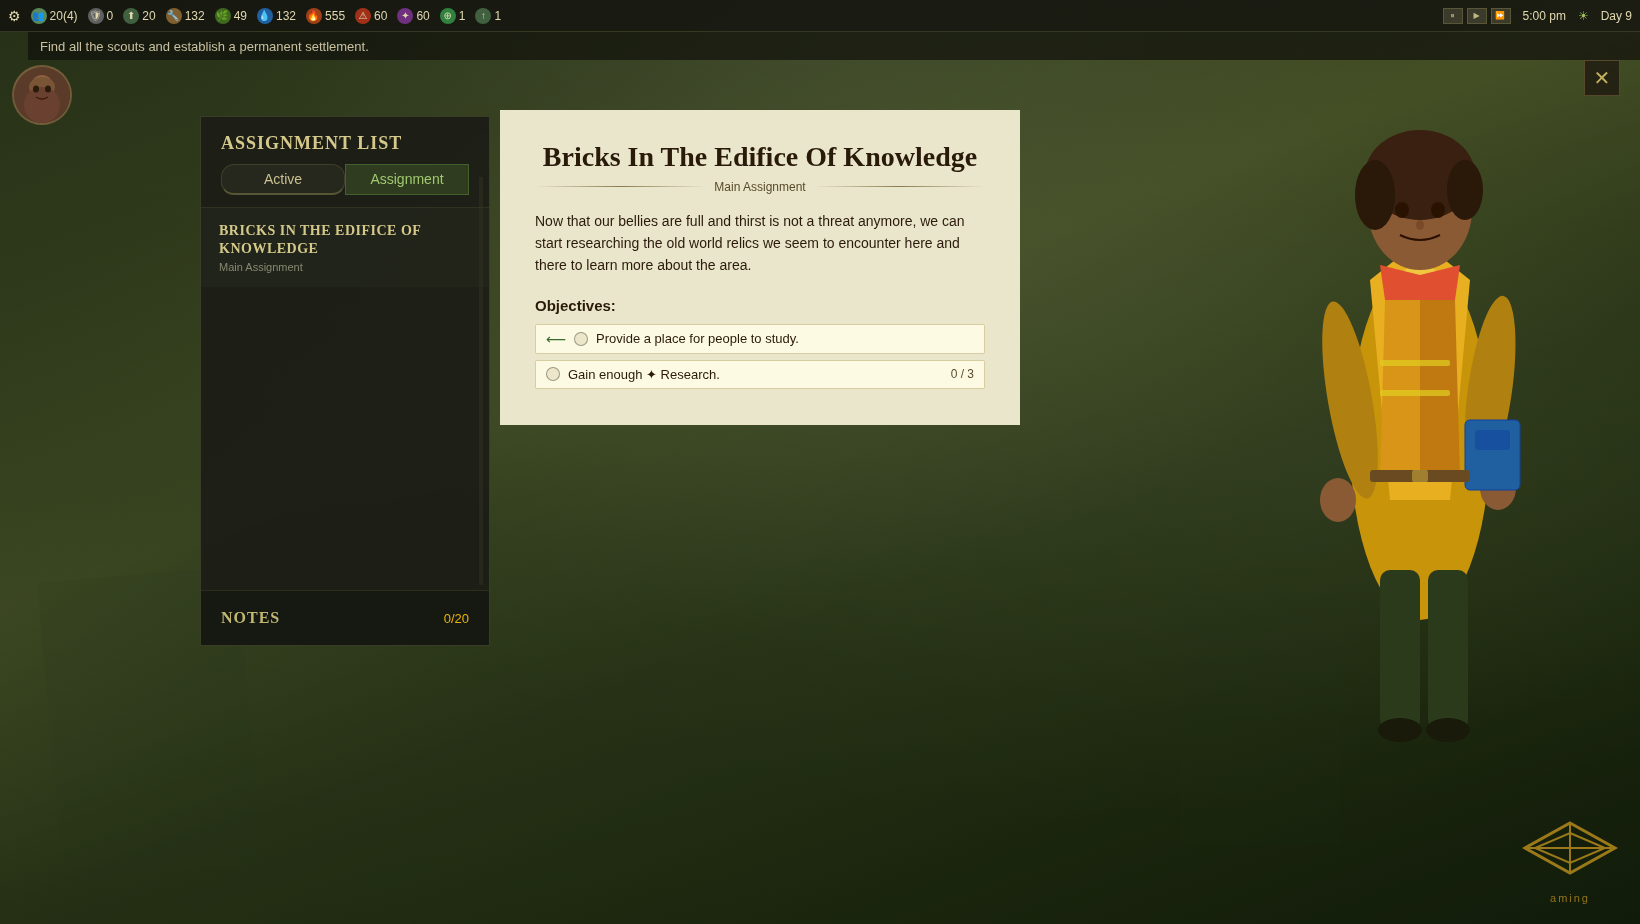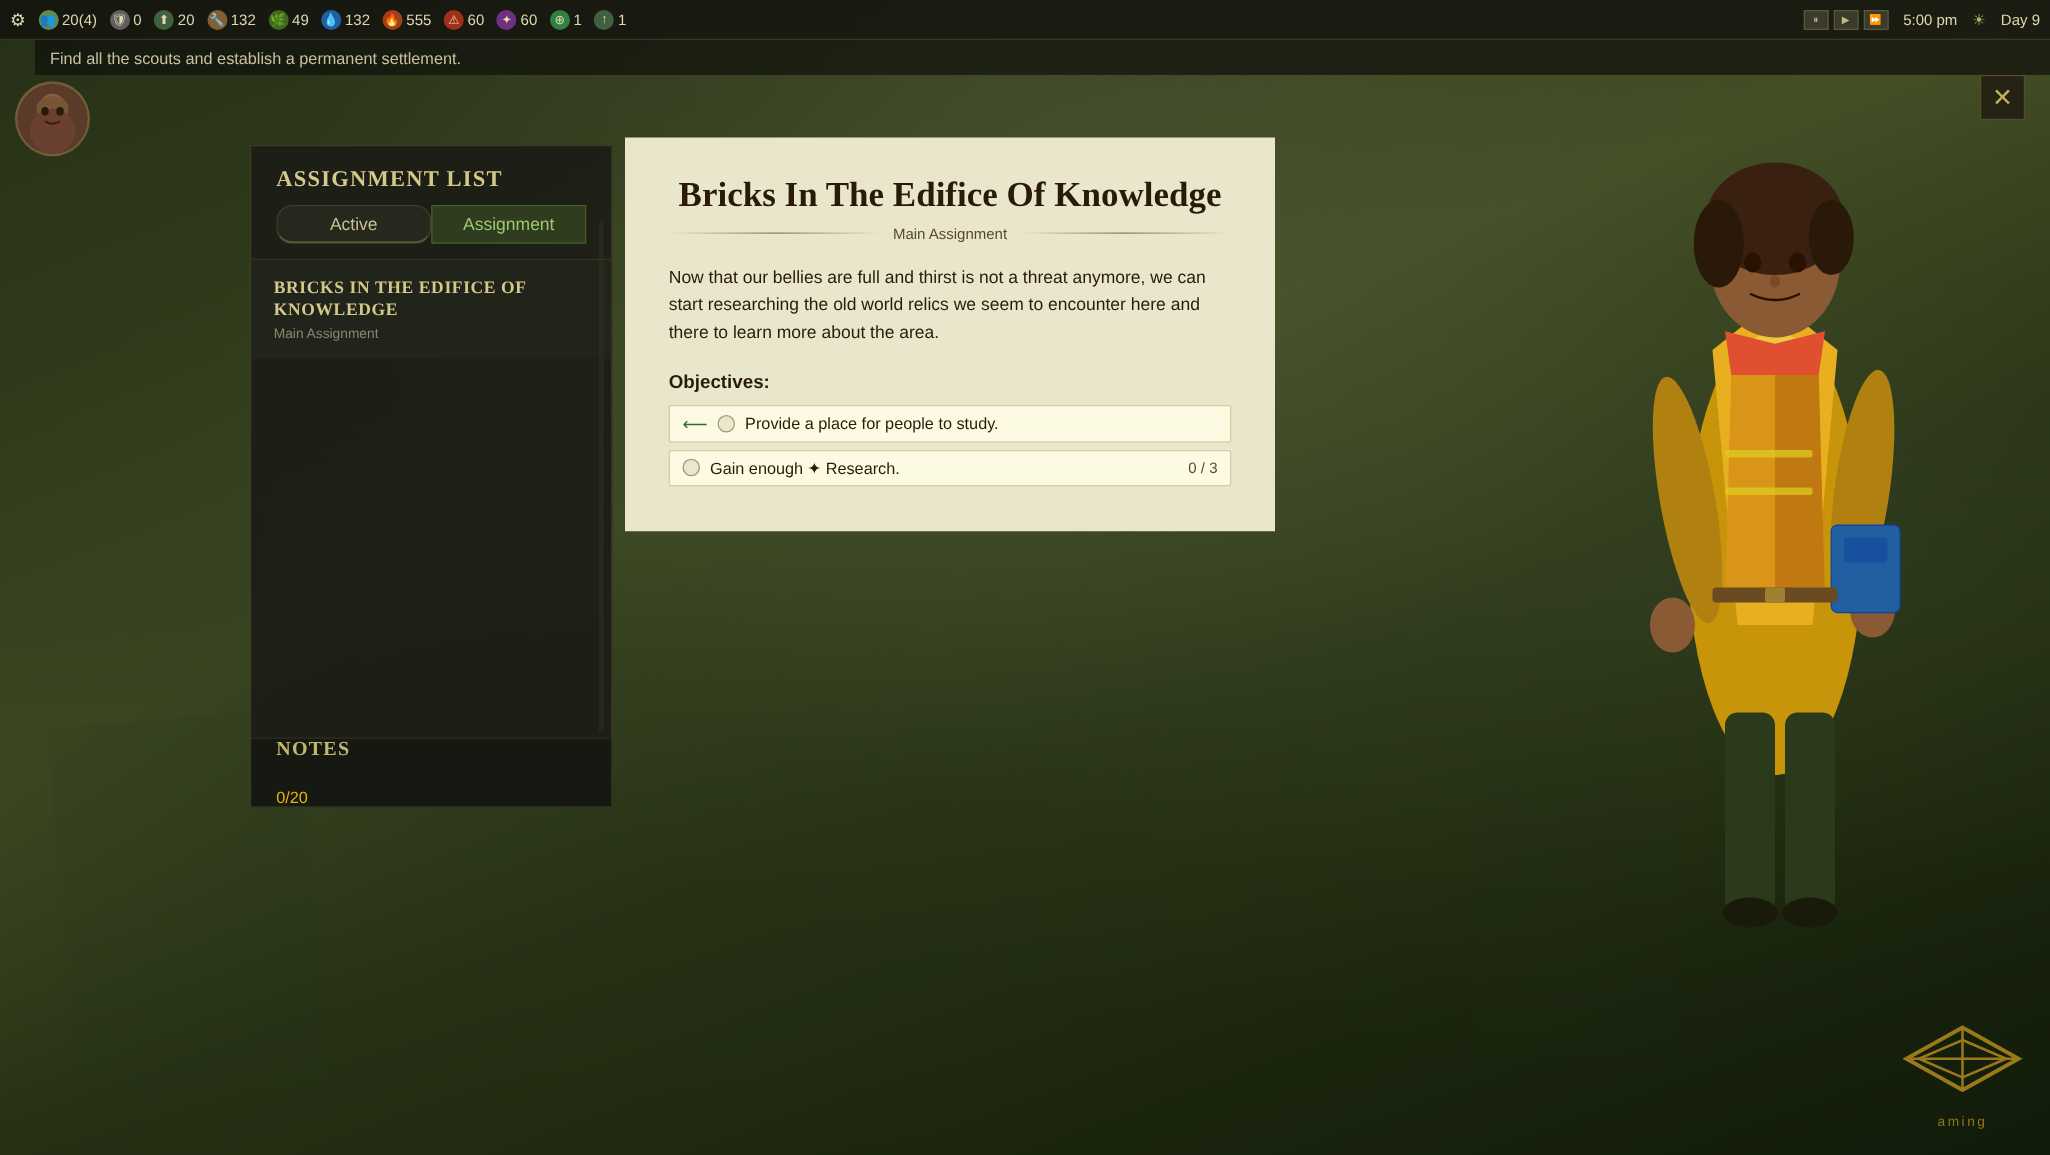--- a/index.html
+++ b/index.html
@@ -210,23 +210,23 @@
 
     .panel-footer {
       position: absolute;
       bottom: 0;
       left: 0;
       right: 0;
       height: 55px;
       background: rgba(22,25,18,0.95);
       border-top: 1px solid rgba(80,80,50,0.4);
       display: flex;
+      align-items: center;
       justify-content: space-between;
       padding: 0 20px;
-      flex-direction: column;
     }
 
     .notes-label {
       font-size: 16px;
       font-weight: bold;
       color: #c0b870;
       text-transform: uppercase;
       letter-spacing: 1px;
       font-family: Georgia, serif;
     }

